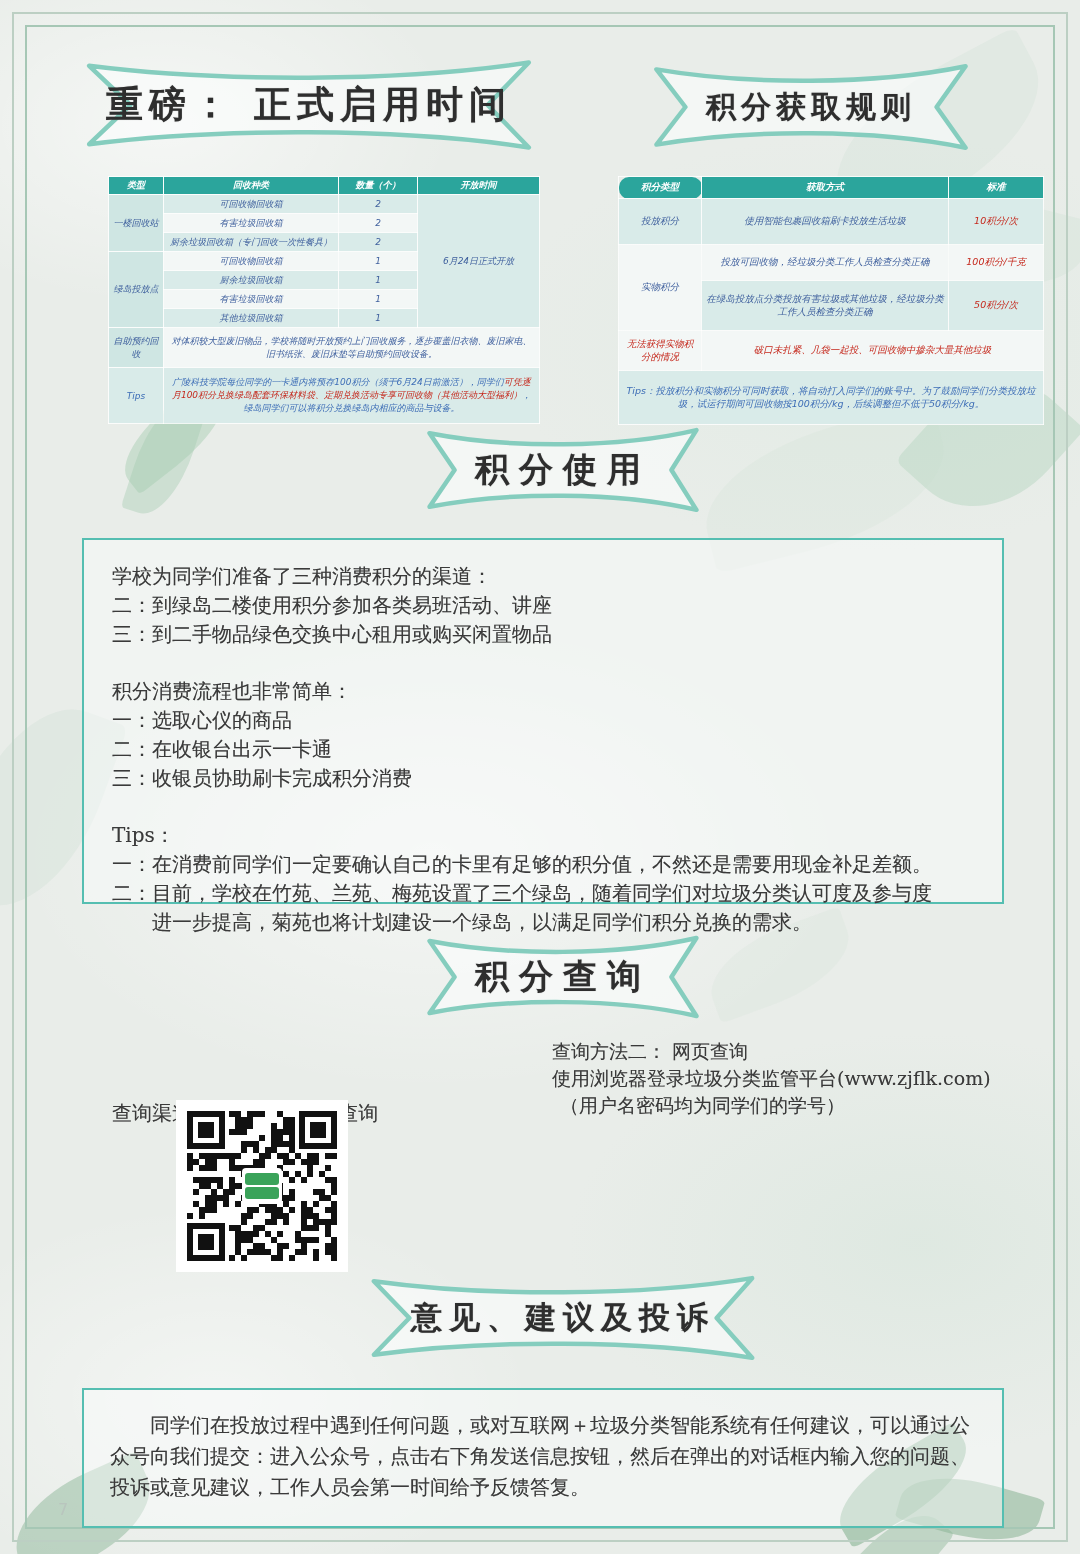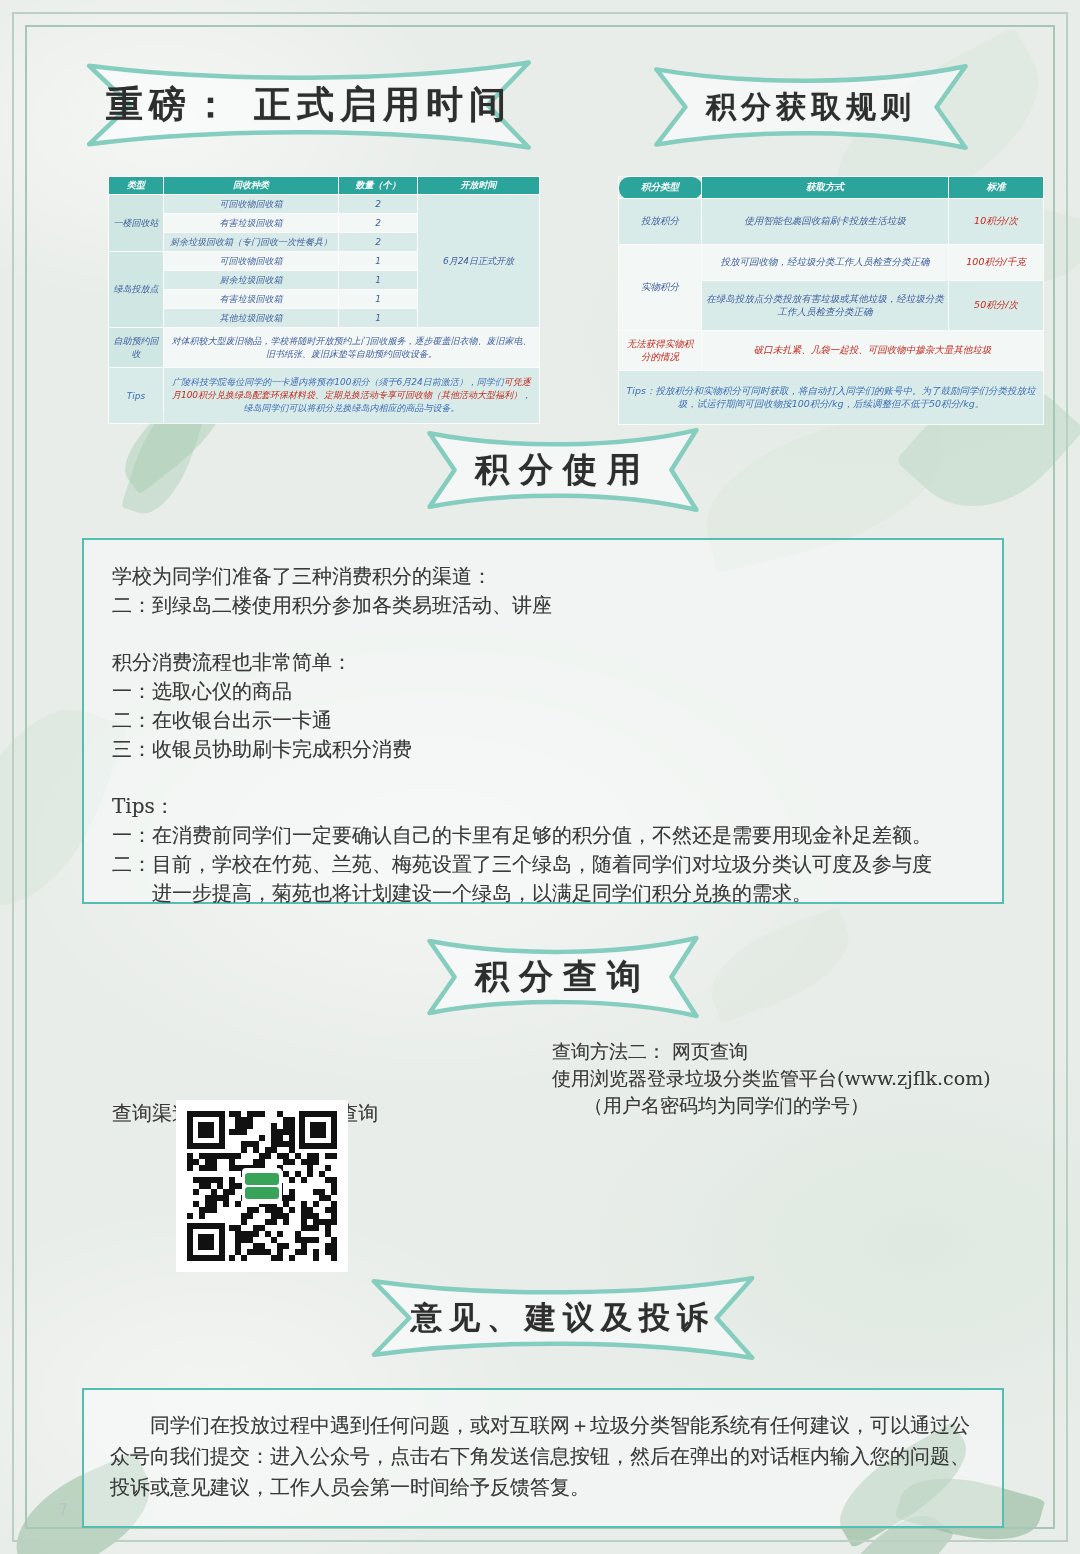--- a/index.html
+++ b/index.html
@@ -181,20 +181,21 @@
     <svg viewBox="0 0 200 60" preserveAspectRatio="none">
       <path d="M4,6 C60,16 140,16 196,4 L178,30 L196,56 C140,44 60,44 4,54 L22,30 Z" fill="rgba(252,254,253,.6)" stroke="#85cdbe" stroke-width="4.5" vector-effect="non-scaling-stroke" stroke-linejoin="round"></path>
     </svg>
     <span class="btxt" style="font-size:34px;letter-spacing:10px;">积分使用</span>
   </div>
 
   <div class="bigbox" style="left:82px;top:538px;width:918px;height:362px;">
     <div class="hand" style="padding:22px 10px 0 28px;font-size:20px;line-height:29px;">
       <div>学校为同学们准备了三种消费积分的渠道：</div>
       <div>二：到绿岛二楼使用积分参加各类易班活动、讲座</div>
+      <div>三：到二手物品绿色交换中心租用或购买闲置物品</div>
       <div style="height:28px;"></div>
       <div>积分消费流程也非常简单：</div>
       <div>一：选取心仪的商品</div>
       <div>二：在收银台出示一卡通</div>
       <div>三：收银员协助刷卡完成积分消费</div>
       <div style="height:28px;"></div>
       <div>Tips：</div>
       <div>一：在消费前同学们一定要确认自己的卡里有足够的积分值，不然还是需要用现金补足差额。</div>
       <div>二：目前，学校在竹苑、兰苑、梅苑设置了三个绿岛，随着同学们对垃圾分类认可度及参与度</div>
       <div>　　进一步提高，菊苑也将计划建设一个绿岛，以满足同学们积分兑换的需求。</div>
@@ -453,21 +454,21 @@
       <div class="qr-badge">
         <div class="b1" style="width:34px;height:12px;"></div>
         <div class="b2" style="width:34px;height:12px;"></div>
       </div>
     </div>
   </div>
 
   <div class="hand" style="position:absolute;left:552px;top:1038px;font-size:19px;line-height:27px;">
     <div>查询方法二： 网页查询</div>
     <div>使用浏览器登录垃圾分类监管平台(www.zjflk.com)</div>
-    <div style="padding-left:8px;margin-left:24px;">（用户名密码均为同学们的学号）</div>
+    <div style="padding-left:8px;">（用户名密码均为同学们的学号）</div>
   </div>
 
 
   <div class="banner" style="left:366px;top:1272px;width:394px;height:92px;">
     <svg viewBox="0 0 200 60" preserveAspectRatio="none">
       <path d="M4,6 C60,16 140,16 196,4 L178,30 L196,56 C140,44 60,44 4,54 L22,30 Z" fill="rgba(252,254,253,.6)" stroke="#85cdbe" stroke-width="4.5" vector-effect="non-scaling-stroke" stroke-linejoin="round"></path>
     </svg>
     <span class="btxt" style="font-size:31px;letter-spacing:7px;">意见、建议及投诉</span>
   </div>
 

